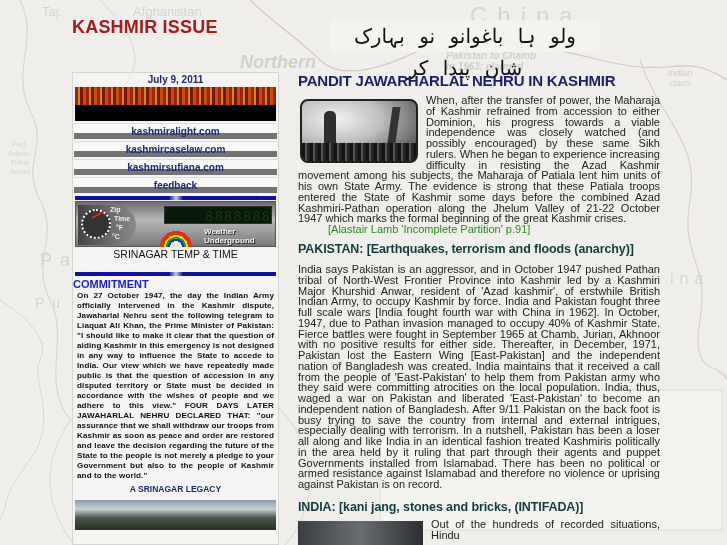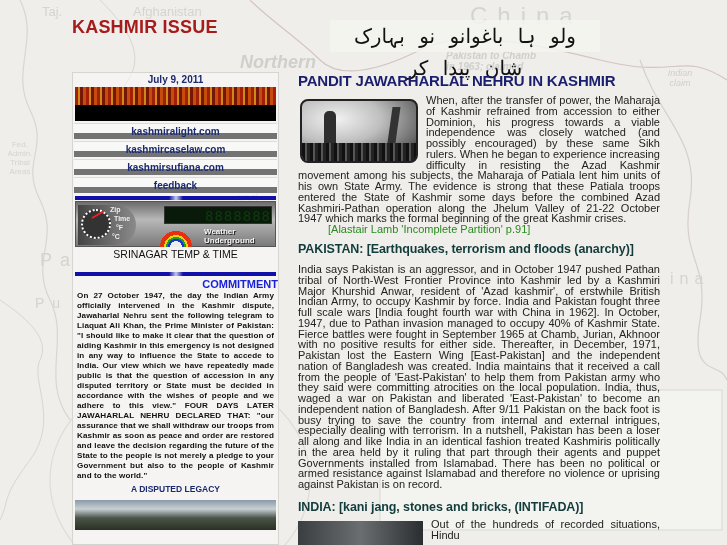--- a/index.html
+++ b/index.html
@@ -103,21 +103,21 @@
       background: radial-gradient(circle at 50% 100%, #eee 0 6px, #1c36c8 6px 8px, #1f9e1f 8px 10px, #f0d010 10px 12px, #e83010 12px 16px, transparent 16px);
     }
     .wu-text {
       position: absolute; left: 128px; top: 25px; font-size: 8px; font-weight: bold;
       color: #f4f4f4; line-height: 9px; text-shadow: 1px 1px 0 #222;
     }
     .weather-caption {
       text-align: center; font-size: 10.5px; color: #111; height: 24px; line-height: 14px;
     }
     .commit-title {
-      text-align: right; font-size: 11px; font-weight: bold; color: #1a22d8;
+      text-align: left; font-size: 11px; font-weight: bold; color: #1a22d8;
       margin-top: 2px; line-height: 13px;
     }
     .commit-text {
       padding: 0 4px; font-size: 8.1px; font-weight: bold; color: #111;
       text-align: justify; line-height: 10px; letter-spacing: 0.1px;
     }
     .legacy {
       text-align: center; font-size: 8.5px; font-weight: bold; color: #1b2a6e;
       line-height: 10px; margin-top: 3px;
     }
@@ -211,21 +211,21 @@
       <div>Weather</div>
       <div>Underground</div>
     </div>
   </div>
   <div class="weather-caption">SRINAGAR TEMP &amp; TIME</div>
   <div class="blue-bar" style="margin-top:1px;"></div>
 
   <div class="commit-title">COMMITMENT</div>
   <div class="commit-text">On 27 October 1947, the day the Indian Army officially intervened in the Kashmir dispute, Jawaharlal Nehru sent the following telegram to Liaquat Ali Khan, the Prime Minister of Pakistan: "I should like to make it clear that the question of aiding Kashmir in this emergency is not designed in any way to influence the State to accede to India. Our view which we have repeatedly made public is that the question of accession in any disputed territory or State must be decided in accordance with the wishes of people and we adhere to this view." FOUR DAYS LATER JAWAHARLAL NEHRU DECLARED THAT: "our assurance that we shall withdraw our troops from Kashmir as soon as peace and order are restored and leave the decision regarding the future of the State to the people is not merely a pledge to your Government but also to the people of Kashmir and to the world."</div>
   <div class="legacy">
-    <div>A DISPUTED LEGACY</div>
+    <div>A SRINAGAR LEGACY</div>
   </div>
   <div class="side-photo"></div>
 </div>
 
 <div class="main">
   <div class="h-main">PANDIT JAWARHARLAL NEHRU IN KASHMIR</div>
   <div style="margin-top:5px;">
     <div class="photo1">
       <div class="figure"></div>
       <div class="flag"></div>

